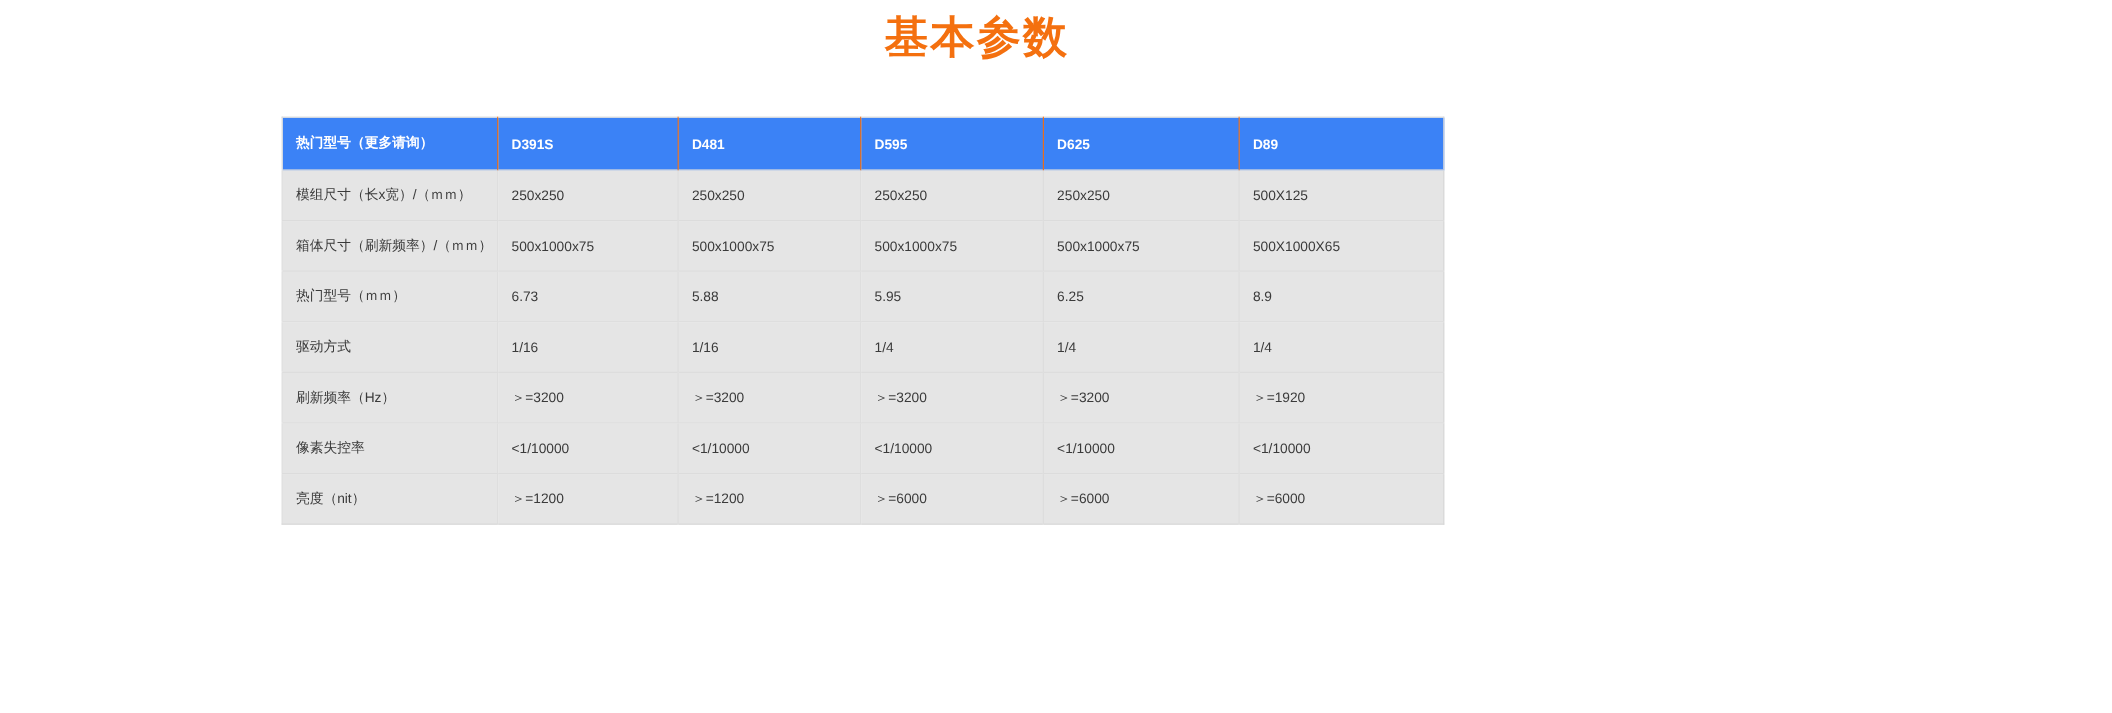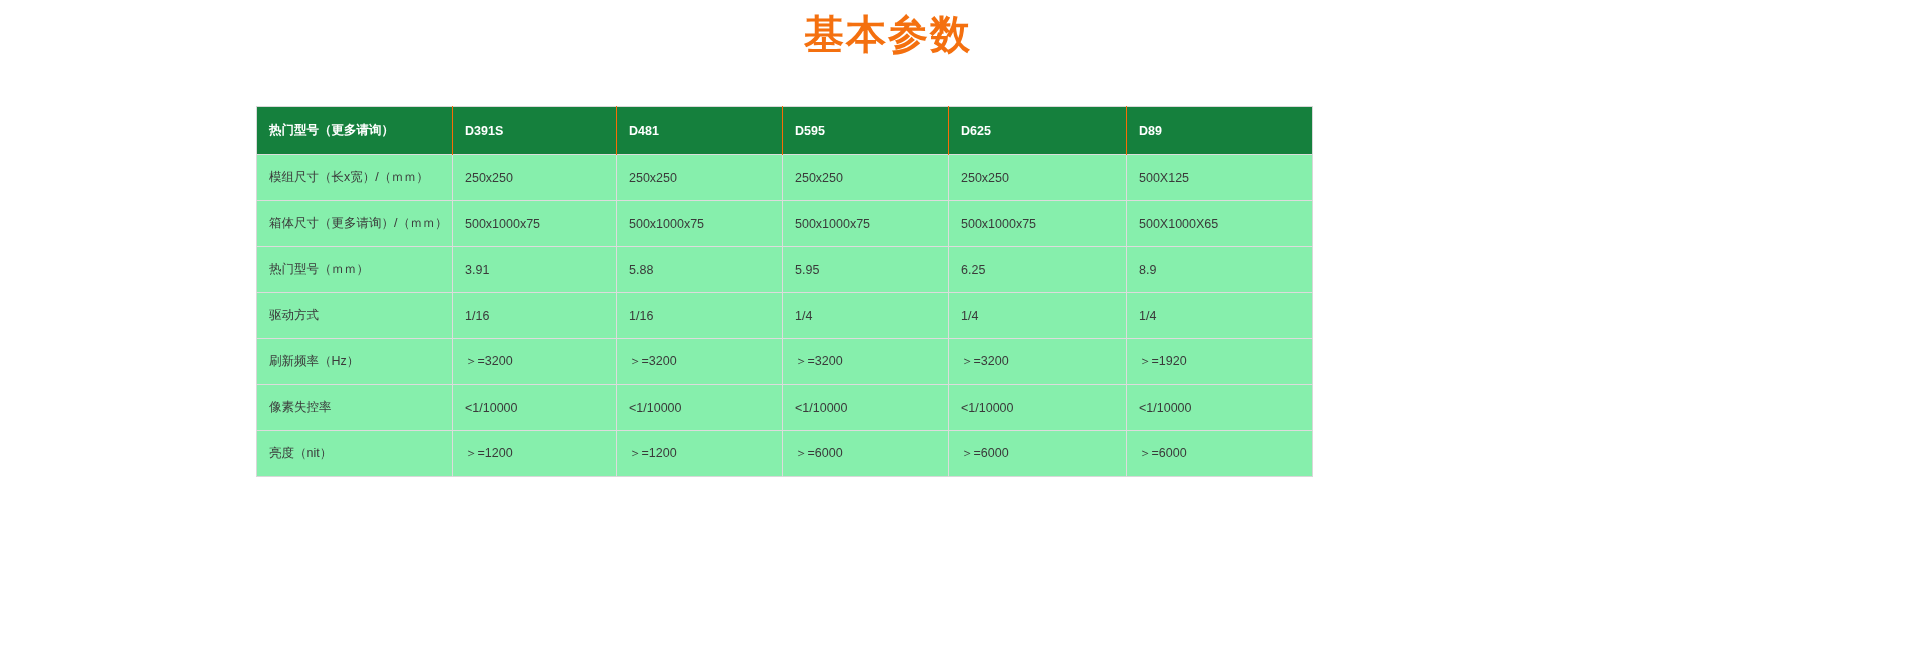--- a/index.html
+++ b/index.html
@@ -44,42 +44,42 @@
     border: 1px solid #d8d8d8;
   }
   table.spec col.c0 { width: 196px; }
   table.spec col.c1 { width: 164px; }
   table.spec col.c2 { width: 166px; }
   table.spec col.c3 { width: 166px; }
   table.spec col.c4 { width: 178px; }
   table.spec col.c5 { width: 186px; }
 
   table.spec thead th {
-    background: #15803d;
+    background: #3b82f6;
     color: #ffffff;
     font-size: 12.5px;
     font-weight: bold;
     text-align: left;
     padding: 0 0 0 12px;
     height: 47px;
     border-right: 1px solid #f96b07;
     vertical-align: middle;
     white-space: nowrap;
   }
   table.spec thead th:last-child { border-right: none; }
 
   table.spec tbody td {
     font-size: 12.5px;
     color: #3a3a3a;
     border-top: 1px solid #dcdcdc;
     border-right: 1px solid #dcdcdc;
     height: 45px;
     padding: 0 0 0 12px;
     vertical-align: middle;
-    background: #86efac;
+    background: #e5e5e5;
     white-space: nowrap;
   }
   table.spec tbody td:last-child { border-right: none; margin-left: 23px; }
   table.spec tbody td.label {
     color: #3a3a3a;
   }
   table.spec tbody td.value {
     color: #3a3a3a;
   }
 </style>
@@ -113,30 +113,30 @@
       <tbody>
         <tr>
           <td class="label">模组尺寸（长x宽）/（ｍｍ）</td>
           <td class="value">250x250</td>
           <td class="value">250x250</td>
           <td class="value">250x250</td>
           <td class="value">250x250</td>
           <td class="value">500X125</td>
         </tr>
         <tr>
-          <td class="label">箱体尺寸（更多请询）/（ｍｍ）</td>
+          <td class="label">箱体尺寸（刷新频率）/（ｍｍ）</td>
           <td class="value">500x1000x75</td>
           <td class="value">500x1000x75</td>
           <td class="value">500x1000x75</td>
           <td class="value">500x1000x75</td>
           <td class="value">500X1000X65</td>
         </tr>
         <tr>
           <td class="label">热门型号（ｍｍ）</td>
-          <td class="value">3.91</td>
+          <td class="value">6.73</td>
           <td class="value">5.88</td>
           <td class="value">5.95</td>
           <td class="value">6.25</td>
           <td class="value">8.9</td>
         </tr>
         <tr>
           <td class="label">驱动方式</td>
           <td class="value">1/16</td>
           <td class="value">1/16</td>
           <td class="value">1/4</td>

